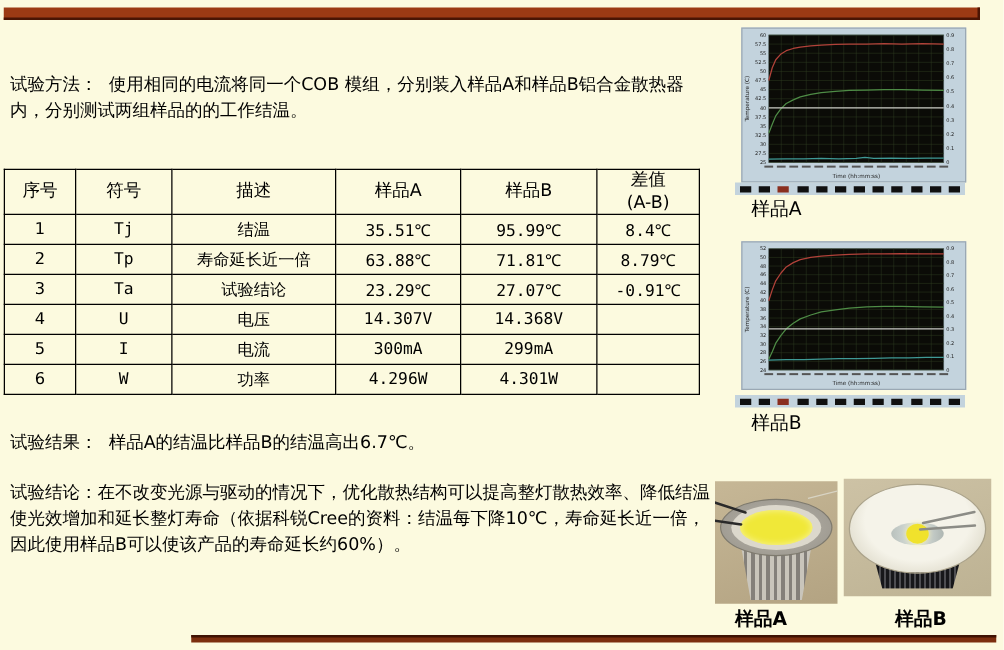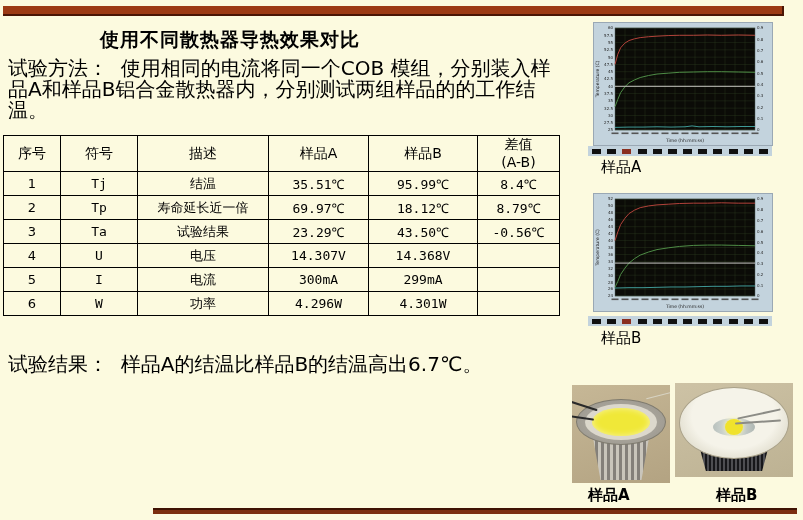--- a/index.html
+++ b/index.html
@@ -7,23 +7,23 @@
   .slide{position:relative;width:803px;height:520px;background:#fcfadf;overflow:hidden;}
 
   .topbar{position:absolute;left:3px;top:6px;width:779px;height:8px;
           background:#9c3a14;border-bottom:2px solid #4a1504;border-right:2px solid #4a1504;}
   .bottombar{position:absolute;left:153px;top:508px;width:644px;height:4px;
           background:#7c2e0e;border-top:2px solid #3f1203;}
 
   .page-title{position:absolute;left:0;top:27px;width:460px;text-align:center;
           font-size:19px;font-weight:bold;color:#000;letter-spacing:1px;}
 
-  .para{position:absolute;font-size:20px;line-height:21px;color:#000;}
+  .para{position:absolute;font-size:14px;line-height:21px;color:#000;}
   .para-method{left:8px;top:58px;width:558px;}
-  .para-result{left:8px;top:354px;width:558px;}
+  .para-result{left:8px;top:344px;width:558px;}
   .para-conclusion{left:8px;top:384px;width:560px;}
   .para .lbl{white-space:pre;}
 
   table.results{position:absolute;left:3px;top:135px;width:556px;border-collapse:collapse;table-layout:fixed;}
   table.results th,table.results td{border:1px solid #000;text-align:center;padding:0;color:#000;}
   table.results th{height:34px;font-size:14px;font-weight:normal;white-space:pre-line;line-height:1.25;}
   table.results td{height:23px;font-size:13px;}
   table.results .mono{font-family:"DejaVu Sans Mono",monospace;font-size:13px;}
   col.c0{width:57px}col.c1{width:77px}col.c2{width:131px}col.c3{width:100px}col.c4{width:109px}col.c5{width:82px}
 
@@ -68,21 +68,20 @@
   .wb2{left:60px;top:38px;width:46px;transform:rotate(-4deg);}
   .photo-caption{position:absolute;top:486px;font-size:15px;font-weight:bold;color:#000;}
   .pcap-a{left:588px;} .pcap-b{left:716px;}
 </style>
 </head>
 <body>
 
 <div class="slide">
   <div class="topbar"></div>
 
-  <div class="page-title">使用不同散热器导热效果对比</div>
 
   <div class="para para-method">
     <span class="lbl">试验方法：  </span><span>使用相同的电流将同一个COB 模组，分别装入样品A和样品B铝合金散热器内，分别测试两组样品的的工作结温。</span>
   </div>
 
   <table class="results">
     <colgroup>
         <col class="c0">
         <col class="c1">
         <col class="c2">
@@ -107,31 +106,31 @@
           <td class="mono">Tj</td>
           <td>结温</td>
           <td class="mono">35.51℃</td>
           <td class="mono">95.99℃</td>
           <td class="mono">8.4℃</td>
         </tr>
         <tr>
           <td>2</td>
           <td class="mono">Tp</td>
           <td>寿命延长近一倍</td>
-          <td class="mono">69.97℃</td>
-          <td class="mono">18.12℃</td>
+          <td class="mono">63.88℃</td>
+          <td class="mono">71.81℃</td>
           <td class="mono">8.79℃</td>
         </tr>
         <tr>
           <td>3</td>
           <td class="mono">Ta</td>
-          <td>试验结果</td>
+          <td>试验结论</td>
           <td class="mono">23.29℃</td>
-          <td class="mono">43.50℃</td>
-          <td class="mono">-0.56℃</td>
+          <td class="mono">27.07℃</td>
+          <td class="mono">-0.91℃</td>
         </tr>
         <tr>
           <td>4</td>
           <td class="mono">U</td>
           <td>电压</td>
           <td class="mono">14.307V</td>
           <td class="mono">14.368V</td>
           <td class="mono"></td>
         </tr>
         <tr>
@@ -150,20 +149,23 @@
           <td class="mono">4.301W</td>
           <td class="mono"></td>
         </tr>
       </tbody>
   </table>
 
   <div class="para para-result">
     <span class="lbl">试验结果：  </span><span>样品A的结温比样品B的结温高出6.7℃。</span>
   </div>
 
+  <div class="para para-conclusion">
+    <span class="lbl">试验结论：</span><span>在不改变光源与驱动的情况下，优化散热结构可以提高整灯散热效率、降低结温使光效增加和延长整灯寿命（依据科锐Cree的资料：结温每下降10℃，寿命延长近一倍，因此使用样品B可以使该产品的寿命延长约60%）。</span>
+  </div>
 
   <div class="chart-panel chart-a">
     <svg id="svg-chart-a" width="178" height="122">
         <rect x="21" y="5" width="140" height="102" fill="#0b0b07" stroke="#566" stroke-width="0.5"></rect>
         <line x1="21" y1="107" x2="161" y2="107" stroke="#2e3c20" stroke-width="0.4"></line>
         <text x="19" y="108.4" font-size="4" fill="#222" text-anchor="end">25</text>
         <line x1="21" y1="99.71428571428572" x2="161" y2="99.71428571428572" stroke="#2e3c20" stroke-width="0.4"></line>
         <text x="19" y="101.11428571428573" font-size="4" fill="#222" text-anchor="end">27.5</text>
         <line x1="21" y1="92.42857142857143" x2="161" y2="92.42857142857143" stroke="#2e3c20" stroke-width="0.4"></line>
         <text x="19" y="93.82857142857144" font-size="4" fill="#222" text-anchor="end">30</text>

